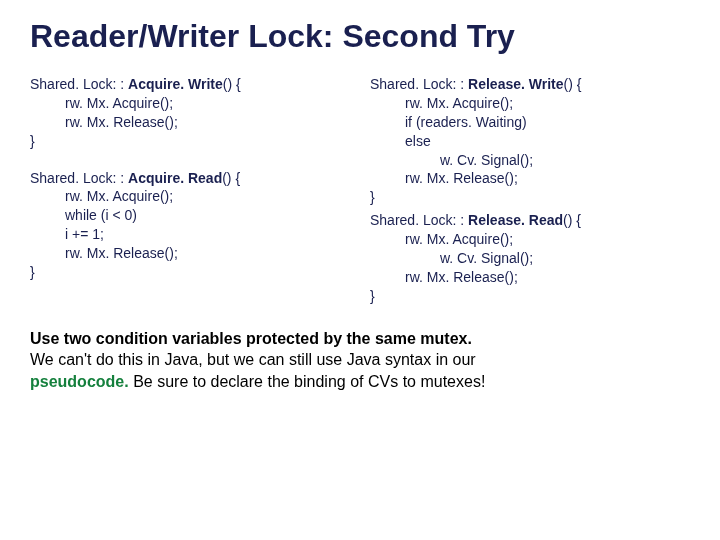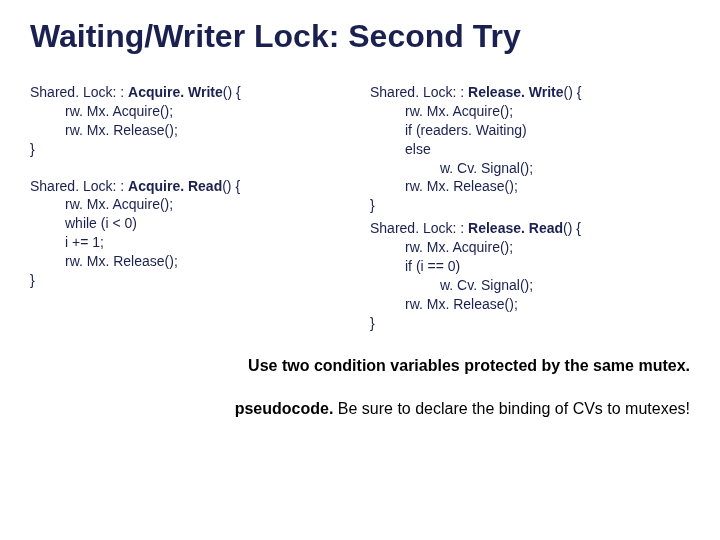--- a/index.html
+++ b/index.html
@@ -25,68 +25,66 @@
   }
   .columns {
     display: flex;
     gap: 20px;
     font-size: 14px;
     line-height: 1.35;
     color: #1a2050;
   }
   .col {
     flex: 1;
-    margin-top: 8px;
   }
   .code-block {
     white-space: pre;
     font-family: Arial, Helvetica, sans-serif;
     margin-bottom: 18px;
   }
   .fn {
     font-weight: bold;
   }
   .bottom-text {
     font-size: 16px;
     line-height: 1.35;
     margin-top: 4px;
     color: #000000;
-    text-align: right;
   }
   .bold { font-weight: bold; }
-  .red { color: #000000; font-weight: bold; }
+  .red { color: #15803d; font-weight: bold; }
   .indent1 { padding-left: 35px; display: block; }
   .indent2 { padding-left: 70px; display: block; }
 </style>
 </head>
 <body>
 
 <div class="slide">
-  <div class="title">Waiting/Writer Lock: Second Try</div>
+  <div class="title">Reader/Writer Lock: Second Try</div>
 
   <div class="columns">
     <div class="col">
 
       <div class="code-block"><span>Shared. Lock: : </span><span class="fn">Acquire. Write</span><span>() {</span>
 <span class="indent1">rw. Mx. Acquire();</span><span class="indent1">rw. Mx. Release();</span><span>}</span></div>
 
       <div class="code-block"><span>Shared. Lock: : </span><span class="fn">Acquire. Read</span><span>() {</span>
 <span class="indent1">rw. Mx. Acquire();</span><span class="indent1">while (i &lt; 0)</span><span class="indent1">i += 1;</span><span class="indent1">rw. Mx. Release();</span><span>}</span></div>
 
     </div>
 
     <div class="col">
 
       <div class="code-block"><span>Shared. Lock: : </span><span class="fn">Release. Write</span><span>() {</span>
 <span class="indent1">rw. Mx. Acquire();</span><span class="indent1">if (readers. Waiting)</span><span class="indent1">else</span><span class="indent2">w. Cv. Signal();</span><span class="indent1">rw. Mx. Release();</span><span>}</span></div>
 
       <div class="code-block" style="margin-top:-14px;"><span>Shared. Lock: : </span><span class="fn">Release. Read</span><span>() {</span>
-<span class="indent1">rw. Mx. Acquire();</span><span class="indent1">if (i == 0)</span><span class="indent2">w. Cv. Signal();</span><span class="indent1">rw. Mx. Release();</span><span>}</span></div>
+<span class="indent1">rw. Mx. Acquire();</span><span class="indent2">w. Cv. Signal();</span><span class="indent1">rw. Mx. Release();</span><span>}</span></div>
 
     </div>
   </div>
 
   <div class="bottom-text">
     <span class="bold">Use two condition variables protected by the same mutex.</span><br>
-    <br>
+    <span>We can't do this in Java, but we can still use Java syntax in our </span><br>
     <span class="red">pseudocode.</span><span>   Be sure to declare the binding of CVs to mutexes!</span>
   </div>
 </div>
 
 </body></html>

